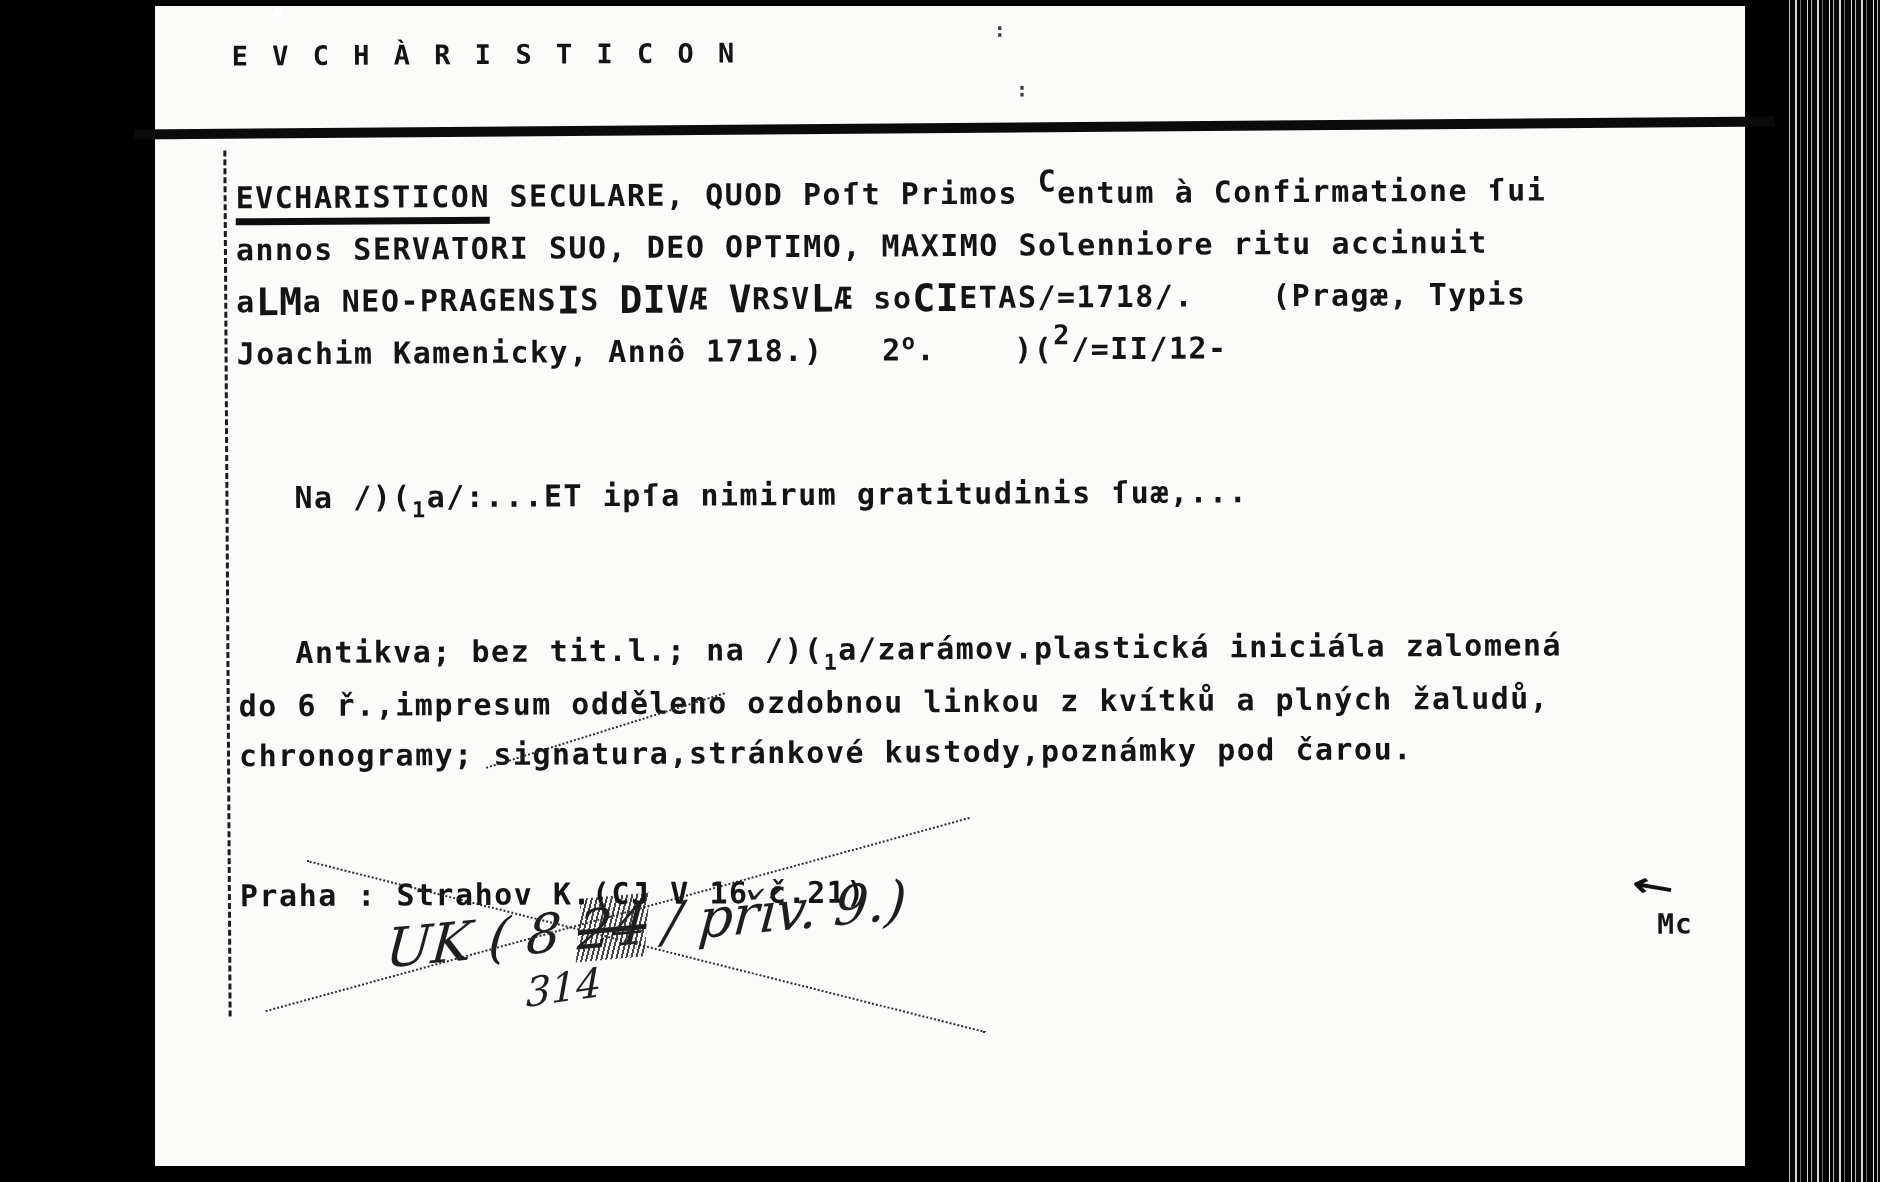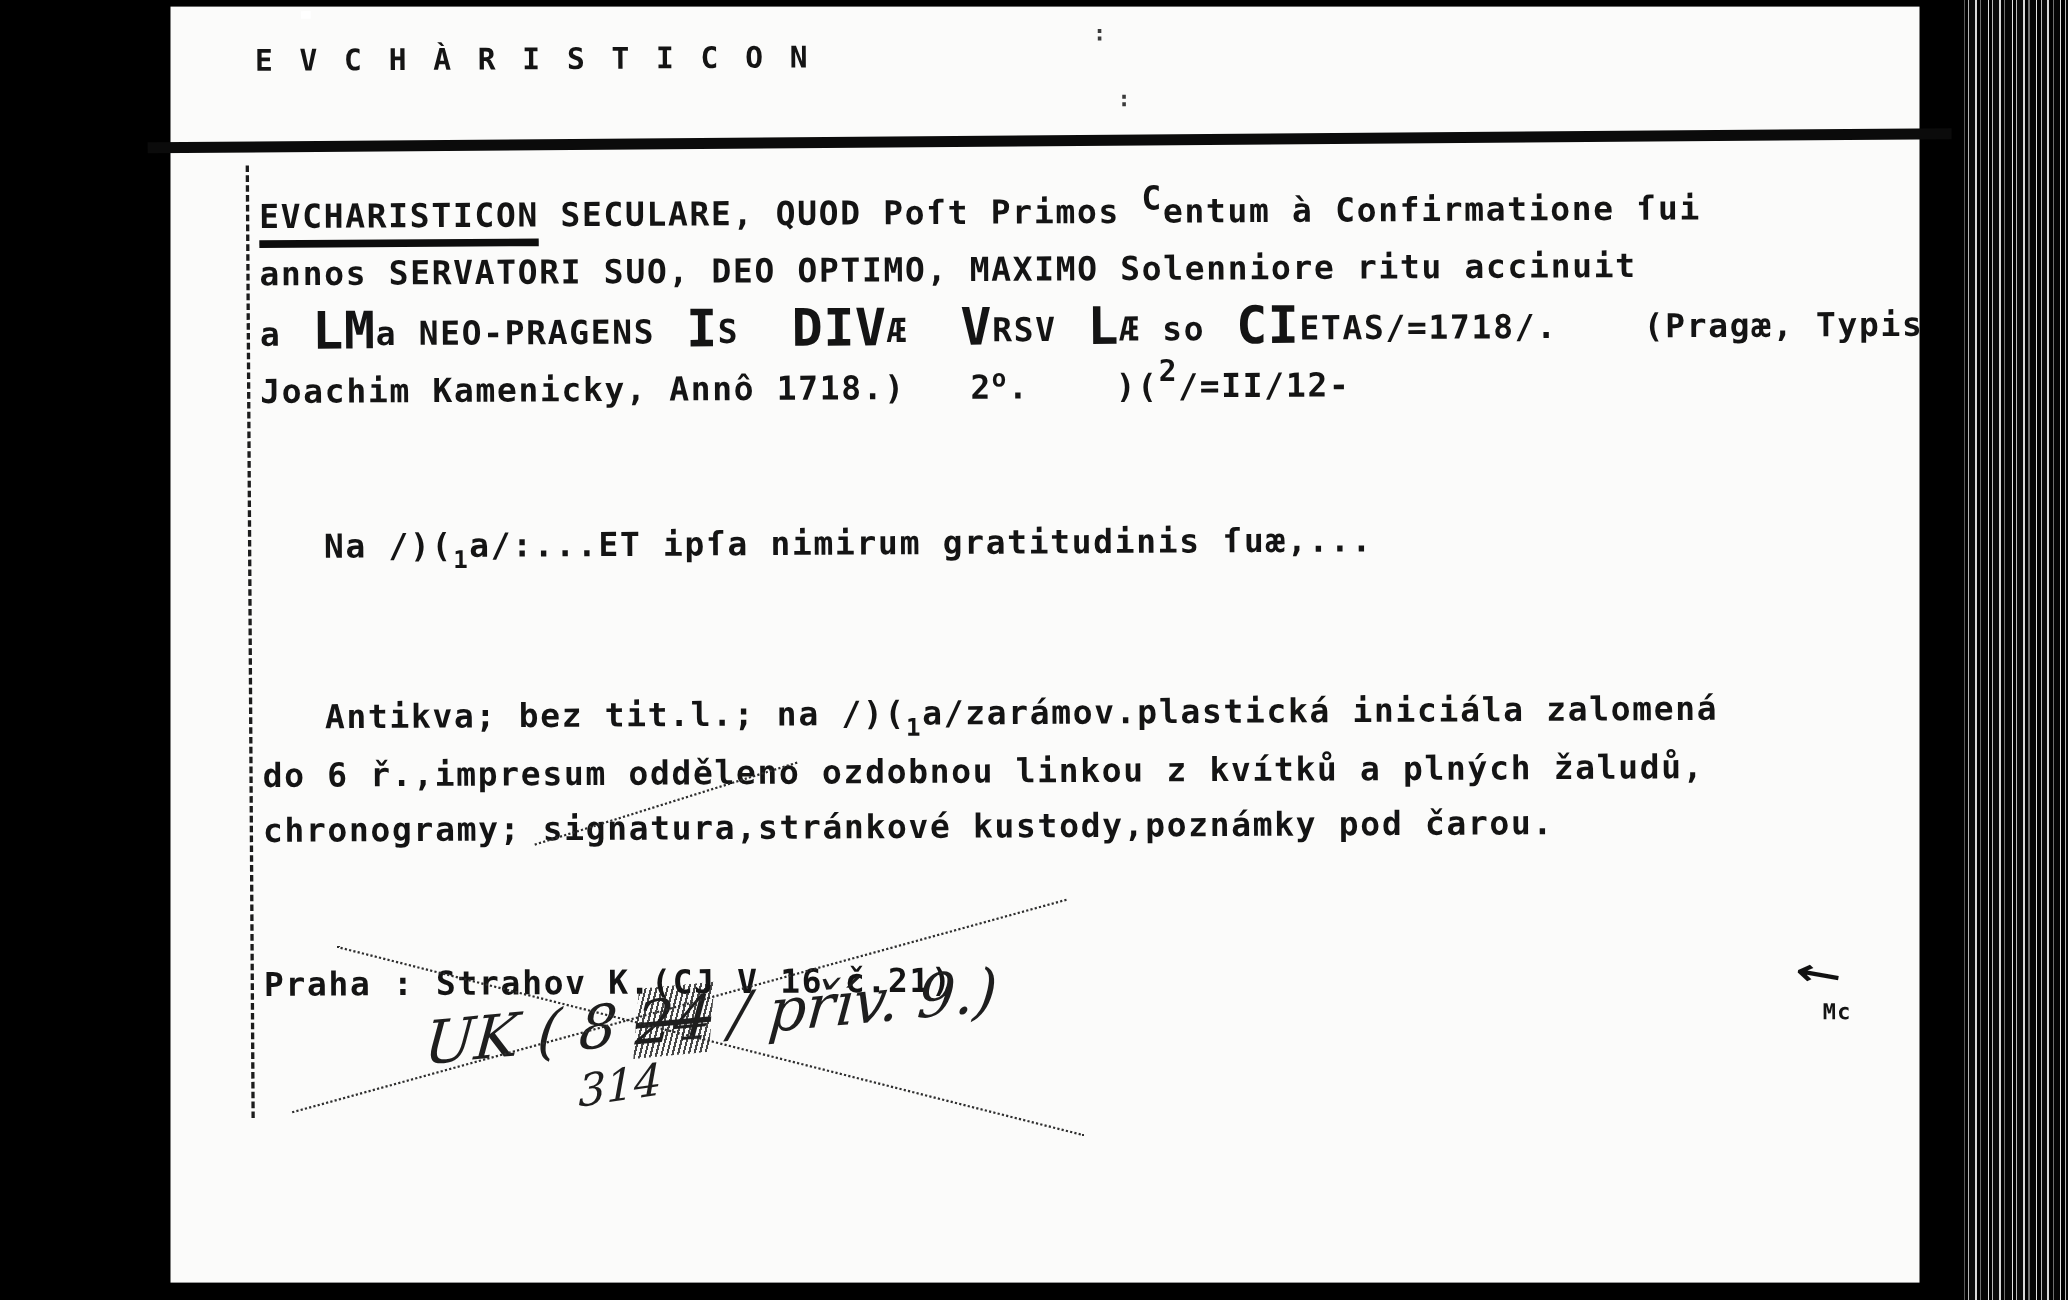--- a/index.html
+++ b/index.html
@@ -28,21 +28,21 @@
   }
   
   .typed{color:#141414;font-weight:bold;}
   .titleblock{position:absolute;left:83px;top:162px;font-size:30px;line-height:52px;letter-spacing:1.5px;}
   .tline{white-space:pre;}
   .u{border-bottom:7px solid #0d0d0d;padding-bottom:3px;}
   .supC{position:relative;top:-12px;}
   .supS{position:relative;top:-11px;font-size:22px;}
   .supF{position:relative;top:-15px;font-size:27px;}
   .subS{position:relative;top:10px;font-size:22px;}
-  .big{font-size:47px;letter-spacing:0.5px;vertical-align:-3px;margin-left:28px;}
+  .big{font-size:38px;letter-spacing:0.5px;vertical-align:-3px;}
   .quoteline{position:absolute;left:83px;top:470px;font-size:30px;letter-spacing:1.5px;white-space:pre;padding-left:57px;}
   .descblock{position:absolute;left:83px;top:618px;font-size:30px;line-height:50px;letter-spacing:1.5px;}
   .ind{padding-left:57px;}
   .holdings{position:absolute;left:83px;top:868px;font-size:30px;letter-spacing:1.5px;white-space:pre;}
   
   .hw{
     position:absolute;left:228px;top:885px;
     font-family:"DejaVu Serif","Liberation Serif",serif;font-style:italic;
     font-size:54px;color:#1e1e1e;white-space:pre;
     transform:rotate(-5deg) skewX(-10deg);
@@ -60,21 +60,21 @@
   .xline{position:absolute;height:0;border-top:2px dotted #2e2e2e;transform-origin:left center;}
   .x1{left:108px;top:1000px;width:730px;transform:rotate(-15deg);}
   .x2{left:150px;top:850px;width:700px;transform:rotate(14.5deg);}
   .x3{left:330px;top:758px;width:250px;transform:rotate(-17deg);}
   
   .arrow{
     position:absolute;left:1482px;top:864px;font-size:34px;font-weight:bold;color:#111;
     font-family:"DejaVu Sans","Liberation Sans",sans-serif;
     transform:rotate(10deg) scaleX(1.5);
   }
-  .mc{position:absolute;left:1500px;top:906px;font-size:20px;font-weight:bold;color:#141414;letter-spacing:1px;}
+  .mc{position:absolute;left:1500px;top:906px;font-size:28px;font-weight:bold;color:#141414;letter-spacing:1px;}
   
   .stripes{
     position:absolute;left:1786px;top:0;width:94px;height:1182px;
     background:repeating-linear-gradient(90deg,
       #000 0 3px,#b8b8b8 3px 4px,#0a0a0a 4px 9px,#d8d8d8 9px 11px,
       #000 11px 14px,#6f6f6f 14px 15px,#050505 15px 21px,#e2e2e2 21px 22px);
   }
   .speck{position:absolute;color:#3a3a3a;font-size:20px;font-weight:bold;}
   .speck1{left:842px;top:12px;}
   .speck2{left:864px;top:72px;}

